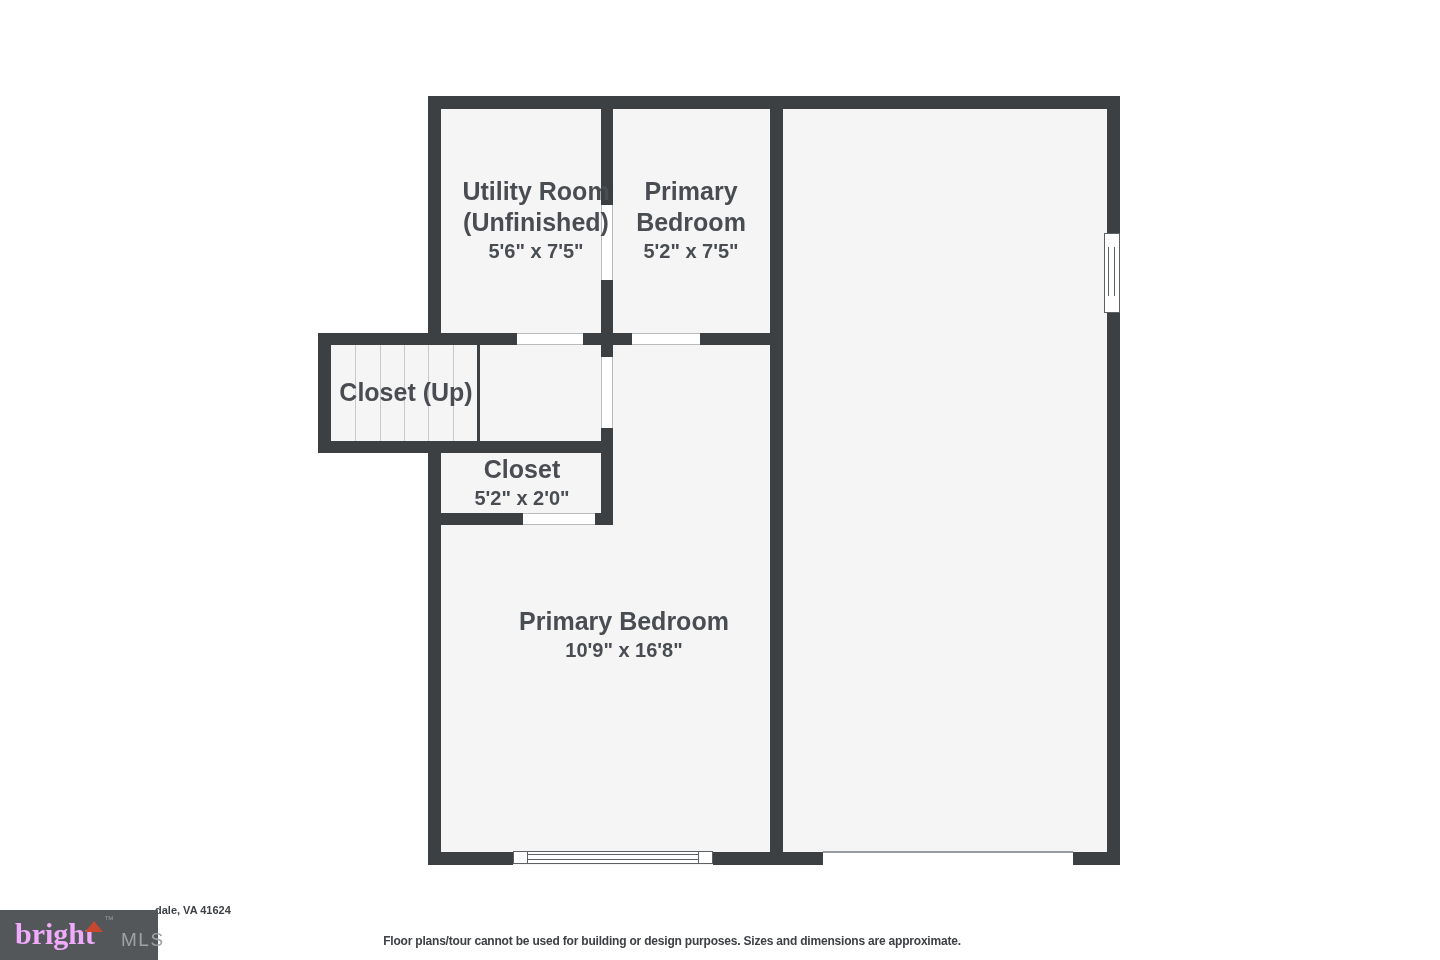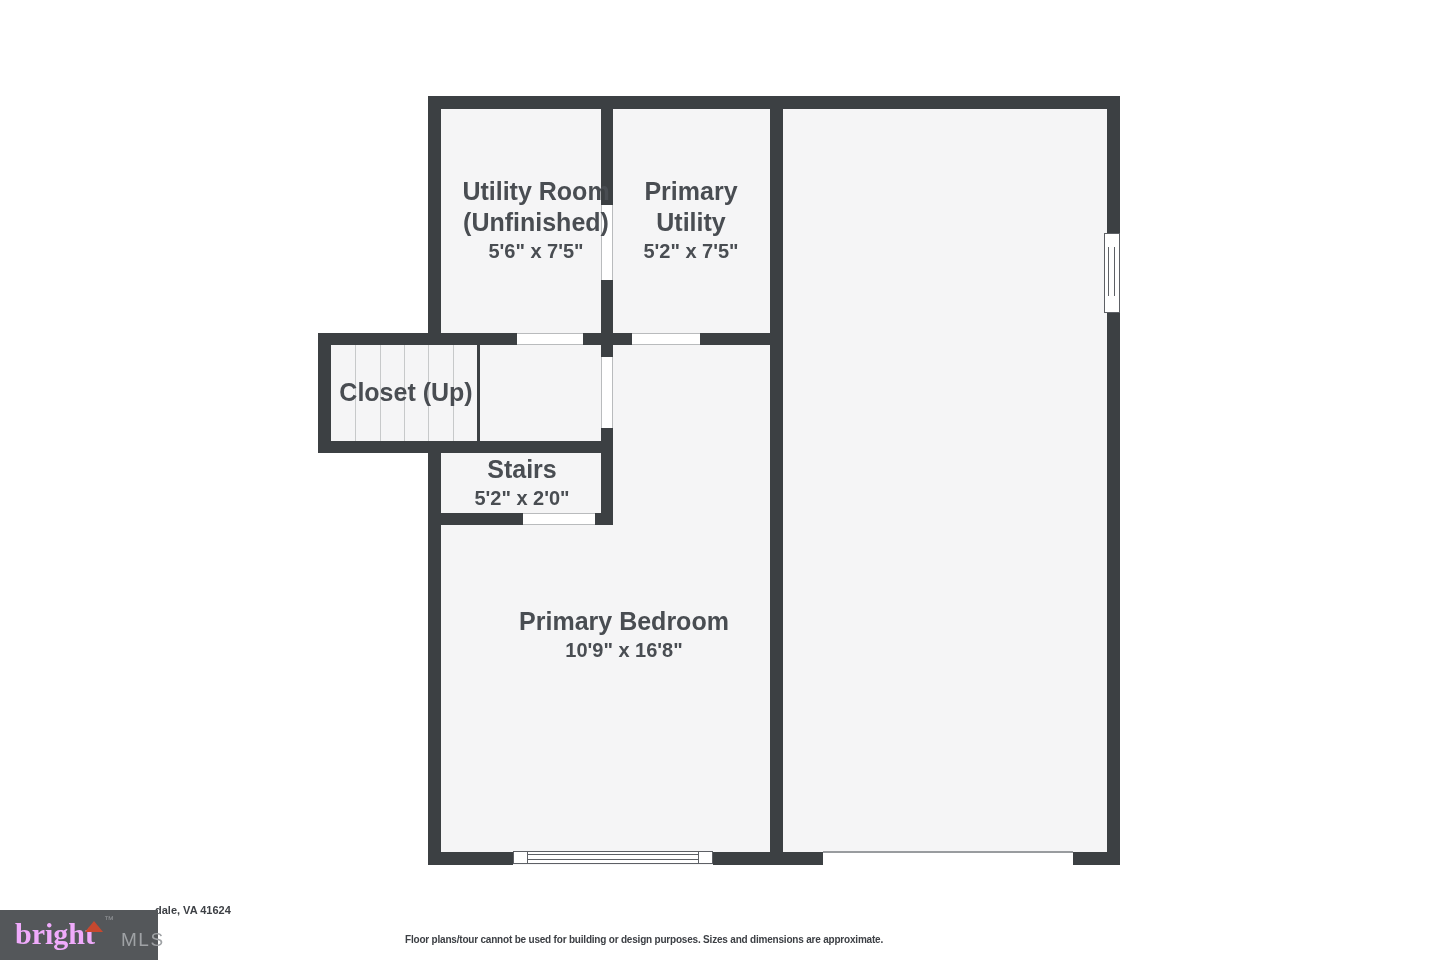--- a/index.html
+++ b/index.html
@@ -23,21 +23,21 @@
   .garage-door{position:absolute;background:#ffffff;border-top:2px solid #999c9f;box-sizing:border-box;}
   .room-label{position:absolute;transform:translateX(-50%);text-align:center;color:#494d52;white-space:nowrap;}
   .rn{font-size:25px;line-height:31px;font-weight:bold;}
   .rd{font-size:20px;line-height:27px;font-weight:bold;}
   .logo-box{position:absolute;left:0;top:910px;width:158px;height:50px;background:#54575a;}
   .logo-bright{position:absolute;left:15px;top:5px;font-family:"Liberation Serif", serif;font-weight:bold;font-size:30px;color:#f0abfc;line-height:38px;}
   .logo-tri{position:absolute;left:85px;top:11px;width:0;height:0;border-left:9px solid transparent;border-right:9px solid transparent;border-bottom:11px solid #c7482f;}
   .logo-tm{position:absolute;left:104px;top:4px;font-size:10px;color:#94979a;}
   .logo-mls{position:absolute;left:113px;top:19px;font-size:19px;letter-spacing:1.5px;color:#9fa2a5;margin-left:8px;}
   .address{position:absolute;left:155px;top:904px;font-size:11px;font-weight:bold;color:#3d4045;}
-  .disclaimer{position:absolute;left:644px;top:934px;transform:translateX(-50%);font-size:10px;font-weight:bold;letter-spacing:-0.2px;color:#3d4045;white-space:nowrap;}
+  .disclaimer{position:absolute;left:672px;top:934px;transform:translateX(-50%);font-size:12px;font-weight:bold;letter-spacing:-0.2px;color:#3d4045;white-space:nowrap;}
 </style>
 </head>
 <body>
 
 <div class="canvas">
 
   <div class="fill" style="left:428px;top:96px;width:692px;height:769px;"></div>
   <div class="fill" style="left:318px;top:333px;width:110px;height:120px;"></div>
 
   <div class="w" style="left:428px;top:96px;width:692px;height:13px;"></div>
@@ -85,28 +85,28 @@
 
   <div class="garage-door" style="left:823px;top:851px;width:250px;height:14px;"></div>
 
   <div class="room-label" style="left:516px;top:176px;margin-left:20px;">
     <div class="rn">Utility Room</div>
     <div class="rn">(Unfinished)</div>
     <div class="rd">5'6" x 7'5"</div>
   </div>
   <div class="room-label" style="left:691px;top:176px;text-align:center;">
     <div class="rn">Primary</div>
-    <div class="rn">Utility</div>
+    <div class="rn">Bedroom</div>
     <div class="rd">5'2" x 7'5"</div>
   </div>
   <div class="room-label" style="left:406px;top:377px;">
     <div class="rn">Closet (Up)</div>
   </div>
   <div class="room-label" style="left:522px;top:454px;">
-    <div class="rn">Stairs</div>
+    <div class="rn">Closet</div>
     <div class="rd">5'2" x 2'0"</div>
   </div>
   <div class="room-label" style="left:624px;top:606px;">
     <div class="rn">Primary Bedroom</div>
     <div class="rd">10'9" x 16'8"</div>
   </div>
 
   <div class="address">dale, VA 41624</div>
 
   <div class="logo-box">

